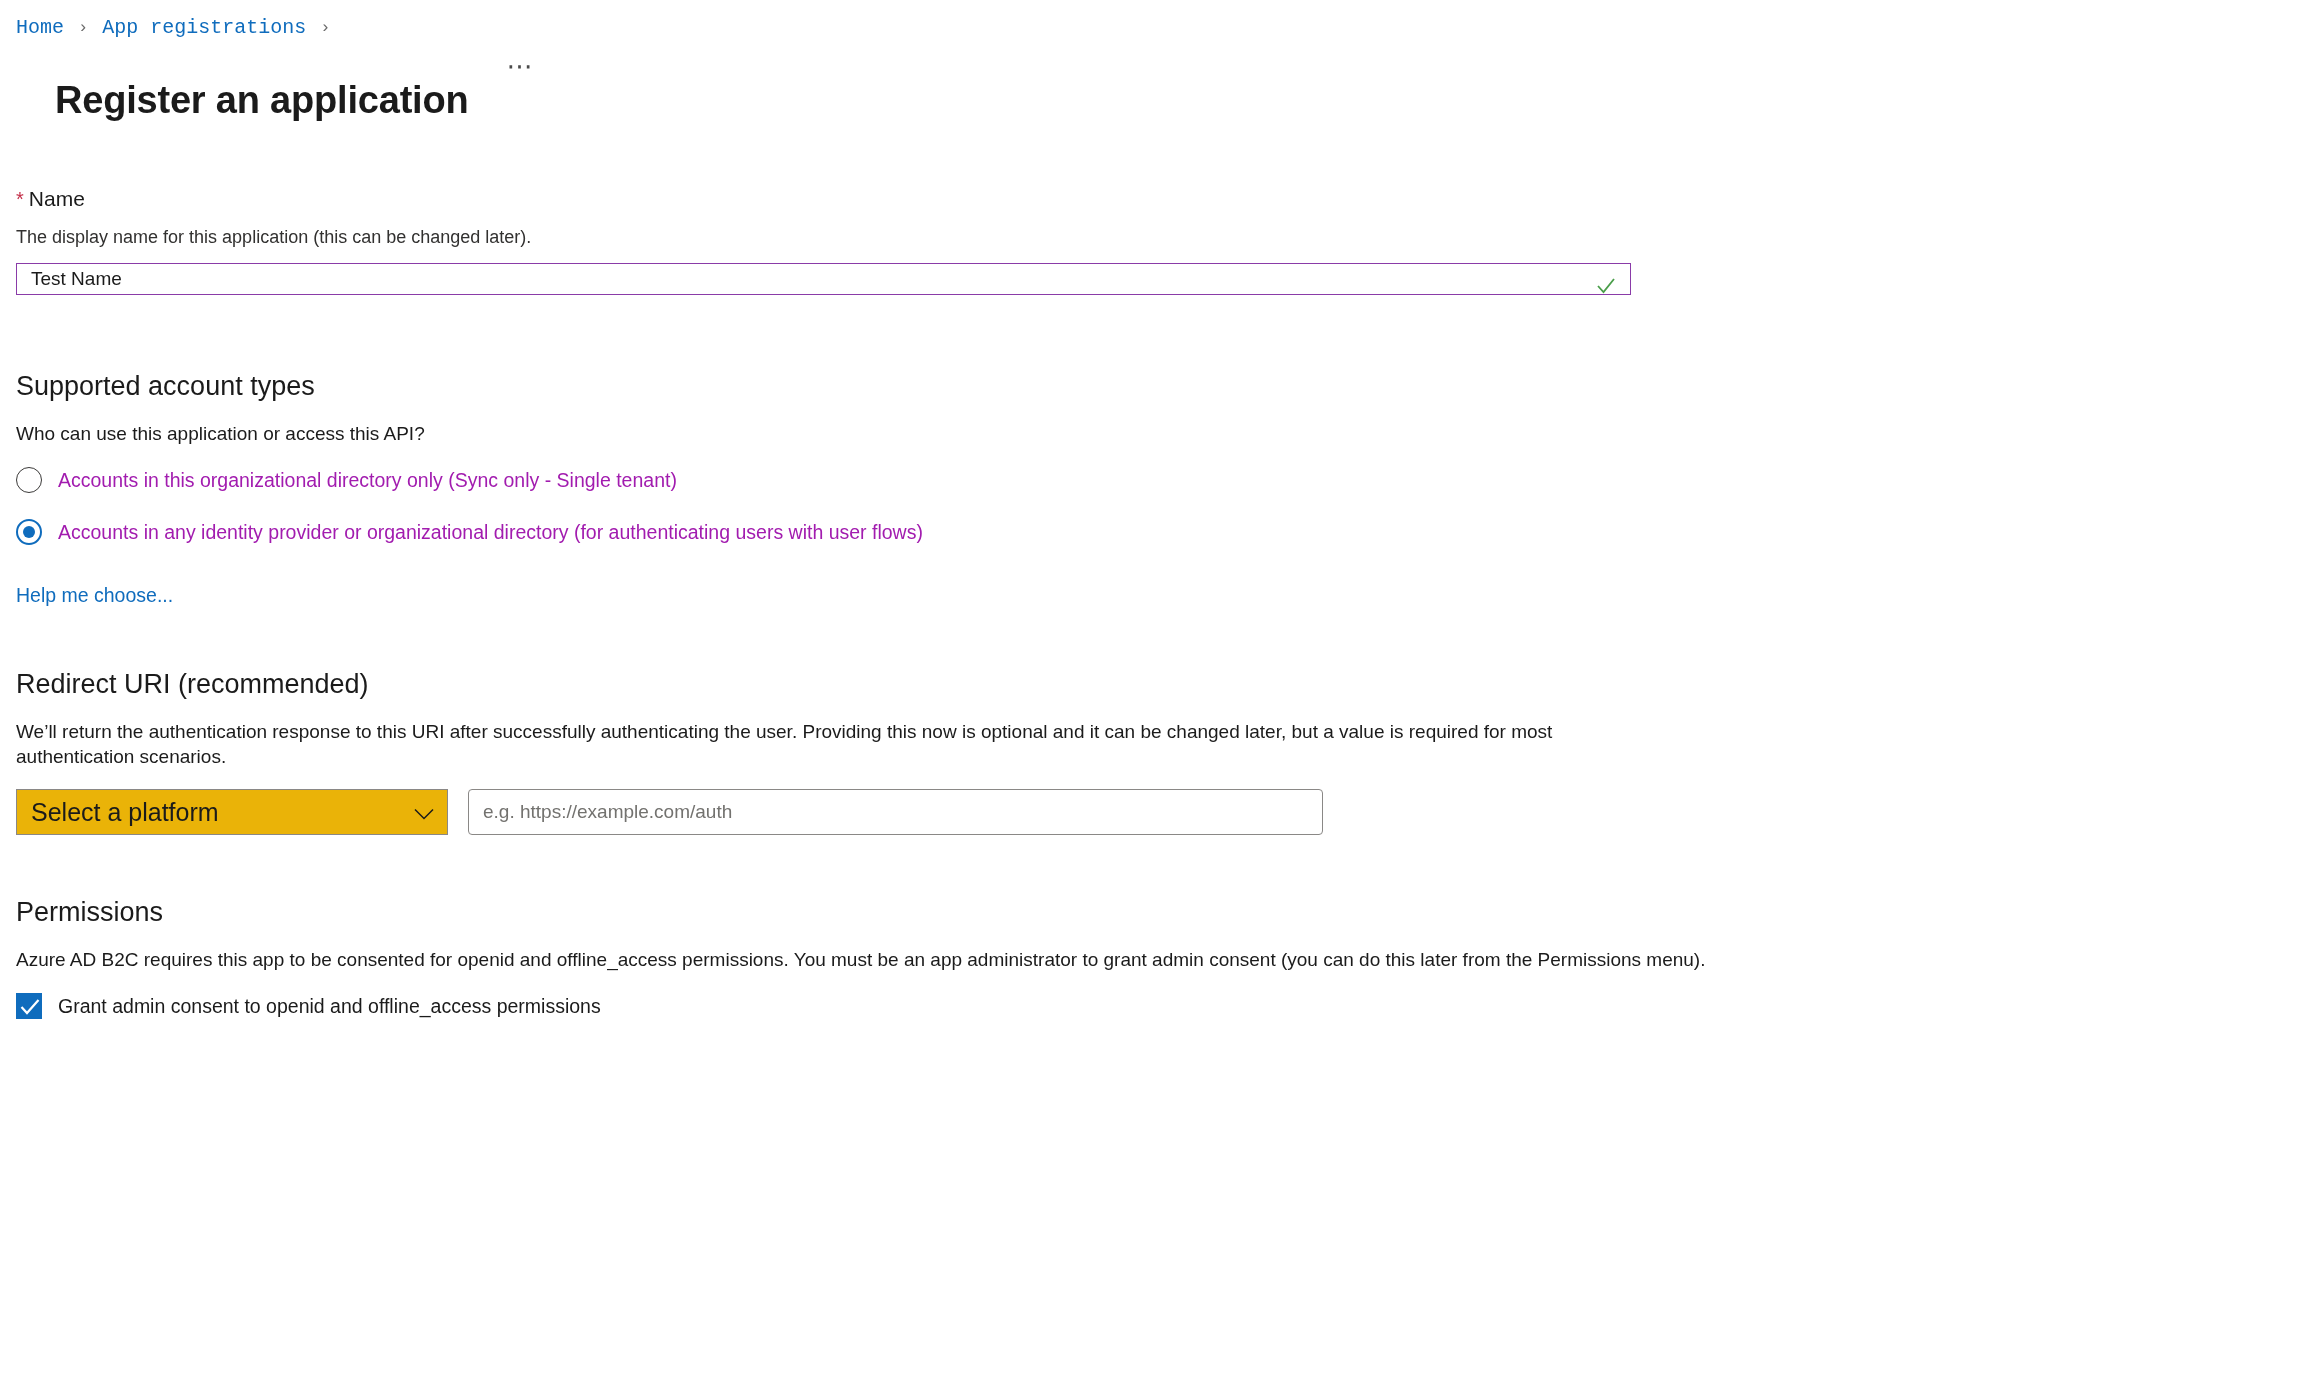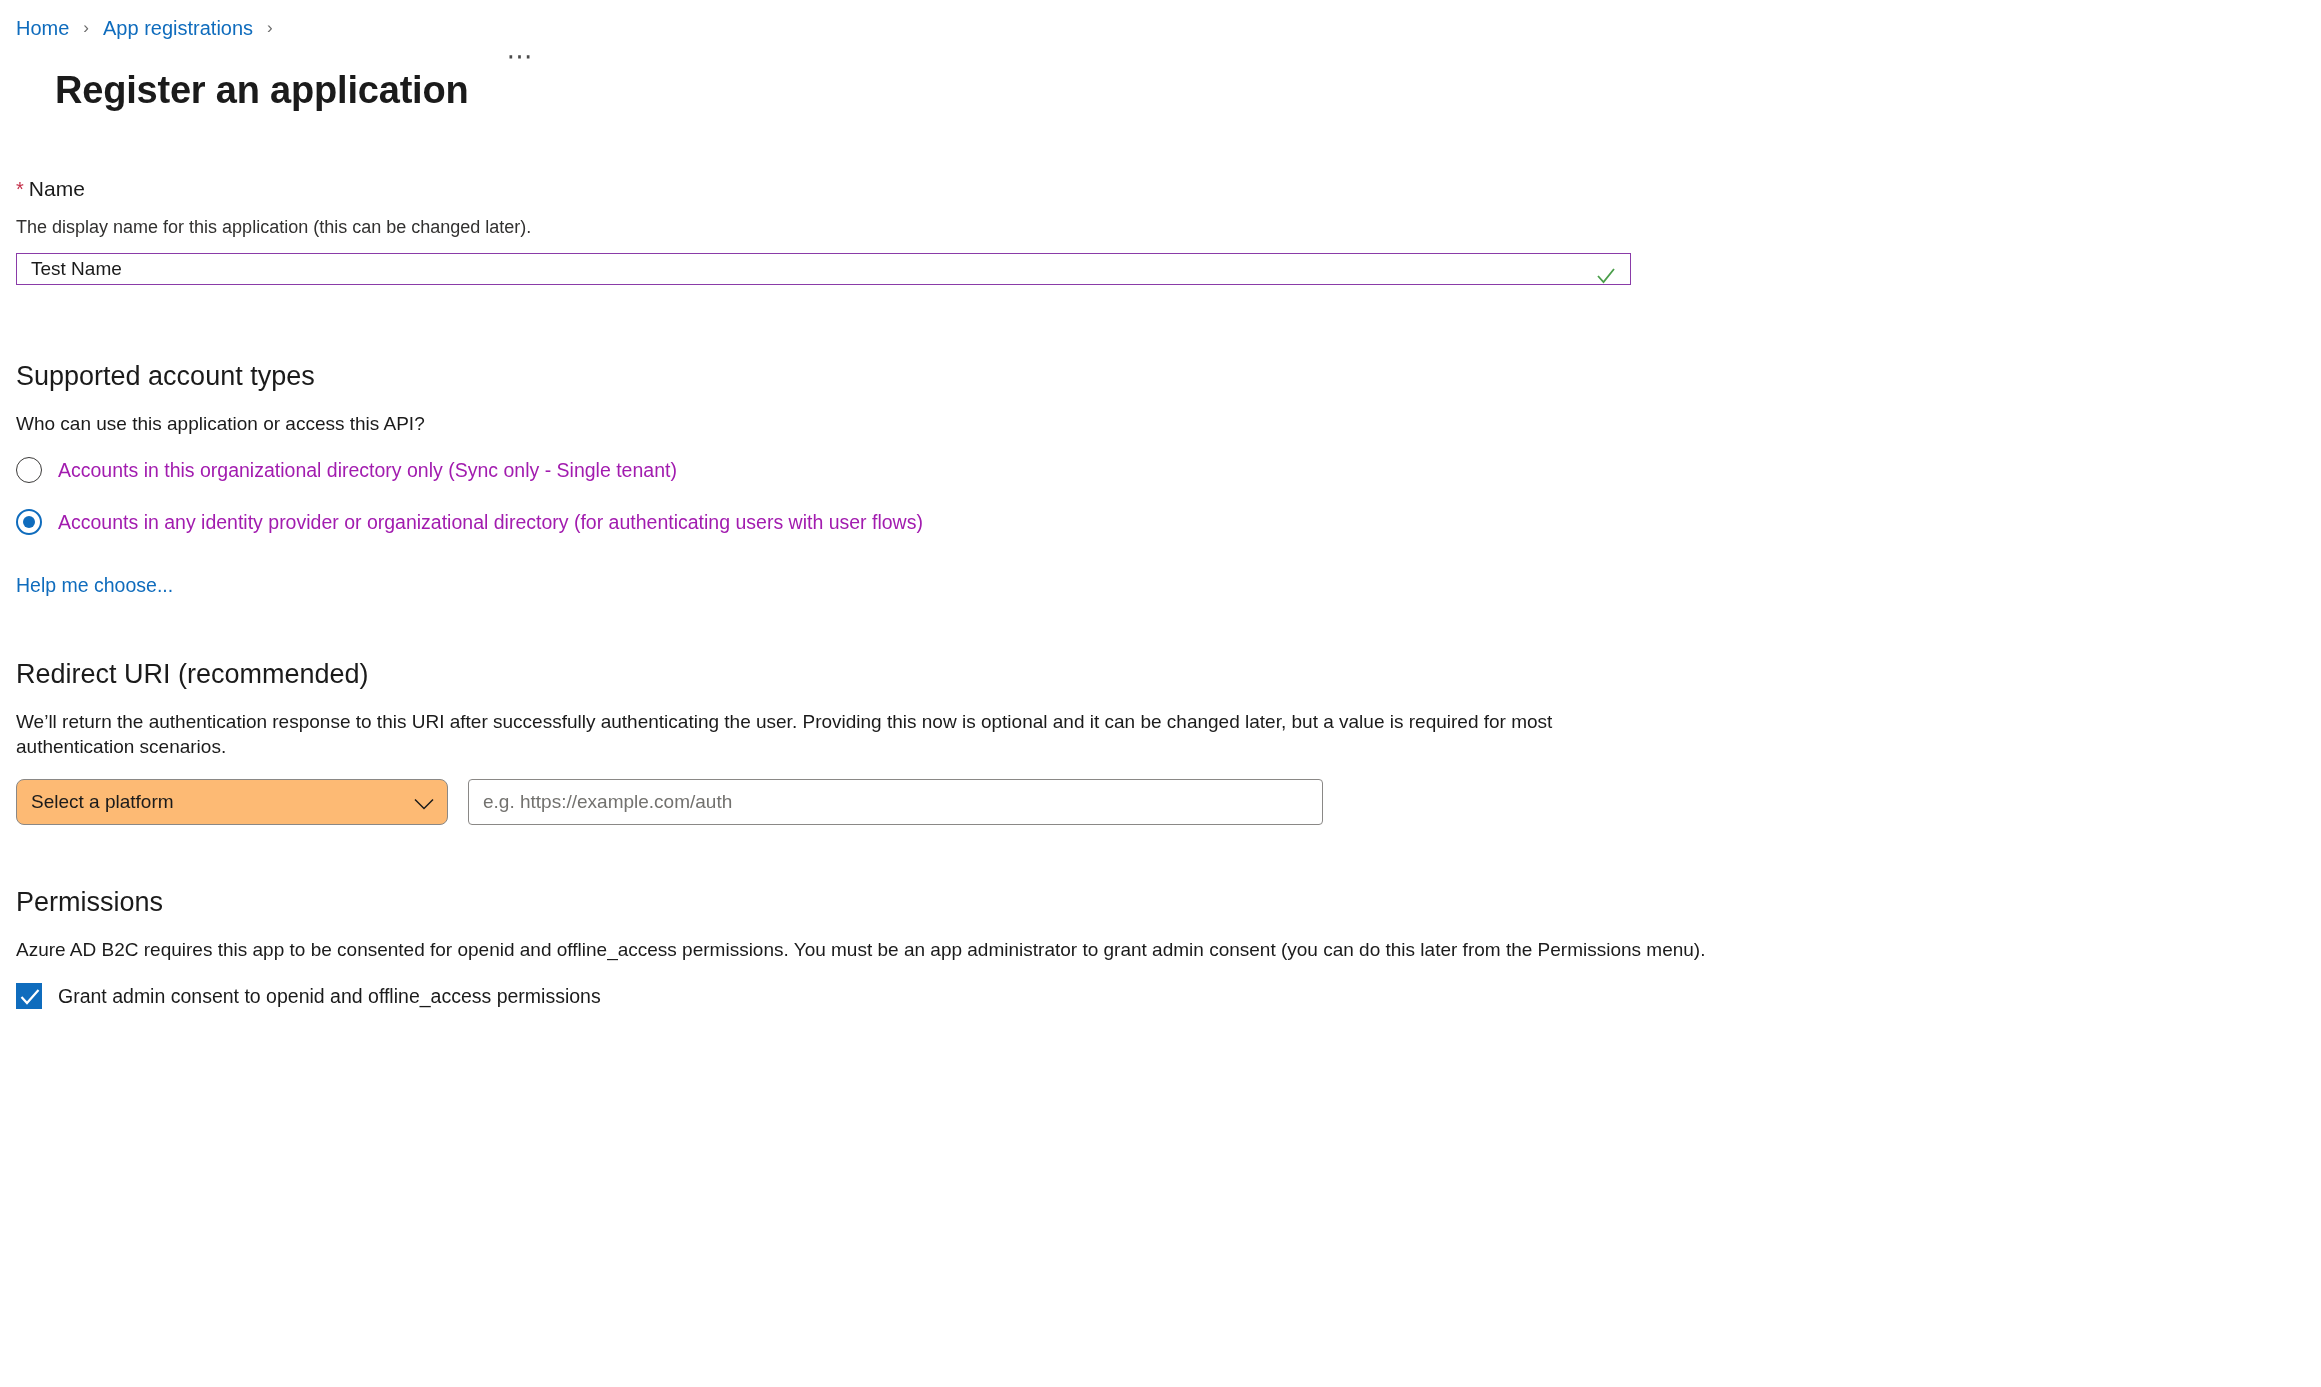--- a/index.html
+++ b/index.html
@@ -19,20 +19,22 @@
     padding: 14px 0 0 16px;
   }
 
   
   .breadcrumb {
     display: flex;
     align-items: center;
     font-size: 20px;
     line-height: 26px;
     height: 28px;
+    margin-bottom: 10px;
+    font-family: Liberation Mono, monospace;
   }
   .breadcrumb a {
     color: #0f6cbd;
     text-decoration: none;
     cursor: pointer;
   }
   .breadcrumb .sep {
     color: #6b6b6b;
     margin: 0 14px;
     font-size: 17px;
@@ -178,26 +180,26 @@
   }
   .select-wrap {
     position: relative;
     width: 432px;
     height: 46px;
   }
   .platform-select {
     width: 100%;
     height: 46px;
     border: 1px solid #8a8886;
-    background: #fdba74;
-    font-size: 19px;
+    background: #eab308;
+    font-size: 25px;
     font-family: "Liberation Sans", sans-serif;
     color: #1b1b1b;
     padding: 0 44px 0 14px;
-    border-radius: 8px;
+    border-radius: 0;
     appearance: none;
     -webkit-appearance: none;
     cursor: pointer;
   }
   .chev {
     position: absolute;
     right: 14px;
     top: 50%;
     transform: translateY(-50%);
     pointer-events: none;

